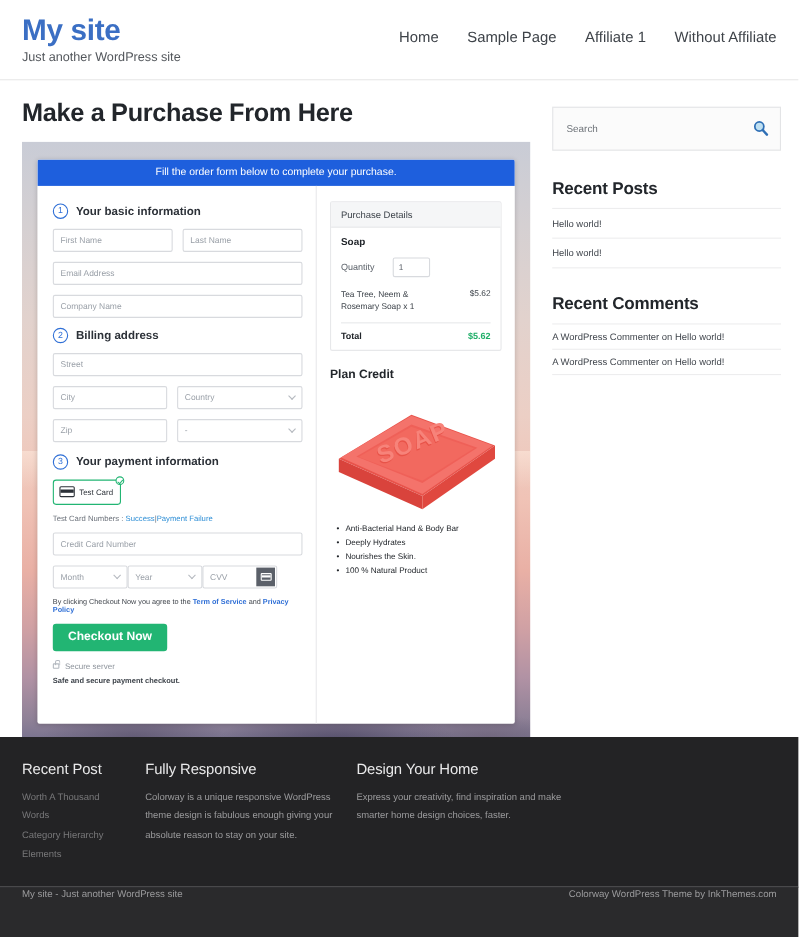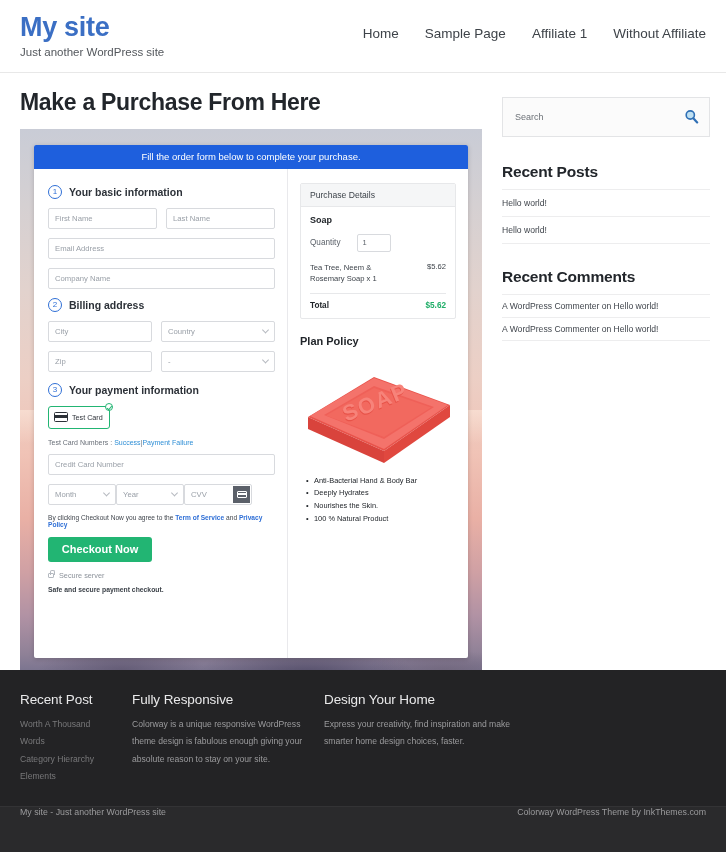--- a/index.html
+++ b/index.html
@@ -380,20 +380,21 @@
                 <div class="fld">First Name</div>
                 <div class="fld">Last Name</div>
               </div>
               <div class="fld">Email Address</div>
               <div class="fld">Company Name</div>
 
               <div class="step">
                 <div class="step-num">2</div>
                 <div class="step-label">Billing address</div>
               </div>
+              <div class="fld">Street</div>
               <div class="row2">
                 <div class="fld">City</div>
                 <div class="fld sel">
                   <span>Country</span>
                   <span class="caret"></span>
                 </div>
               </div>
               <div class="row2">
                 <div class="fld">Zip</div>
                 <div class="fld sel">
@@ -467,21 +468,21 @@
                     <span class="pd-line-amt">$5.62</span>
                   </div>
                   <div class="pd-sep"></div>
                   <div class="pd-total">
                     <span class="pd-total-label">Total</span>
                     <span class="pd-total-amt">$5.62</span>
                   </div>
                 </div>
               </div>
 
-              <div class="plan-title">Plan Policy</div>
+              <div class="plan-title">Plan Credit</div>
 
               <div class="soap-wrap">
                 <svg width="156" height="108" viewBox="0 0 156 108">
 
                   <path d="M8 58 L74 18 L150 46 L84 92 Z" fill="#e8534b"></path>
                   <path d="M8 58 L8 70 L84 104 L84 92 Z" fill="#d9433c"></path>
                   <path d="M84 92 L84 104 L150 58 L150 46 Z" fill="#e0483f"></path>
 
                   <path d="M10 57 L74 19 L148 46 L84 90 Z" fill="#f4736b"></path>
 

